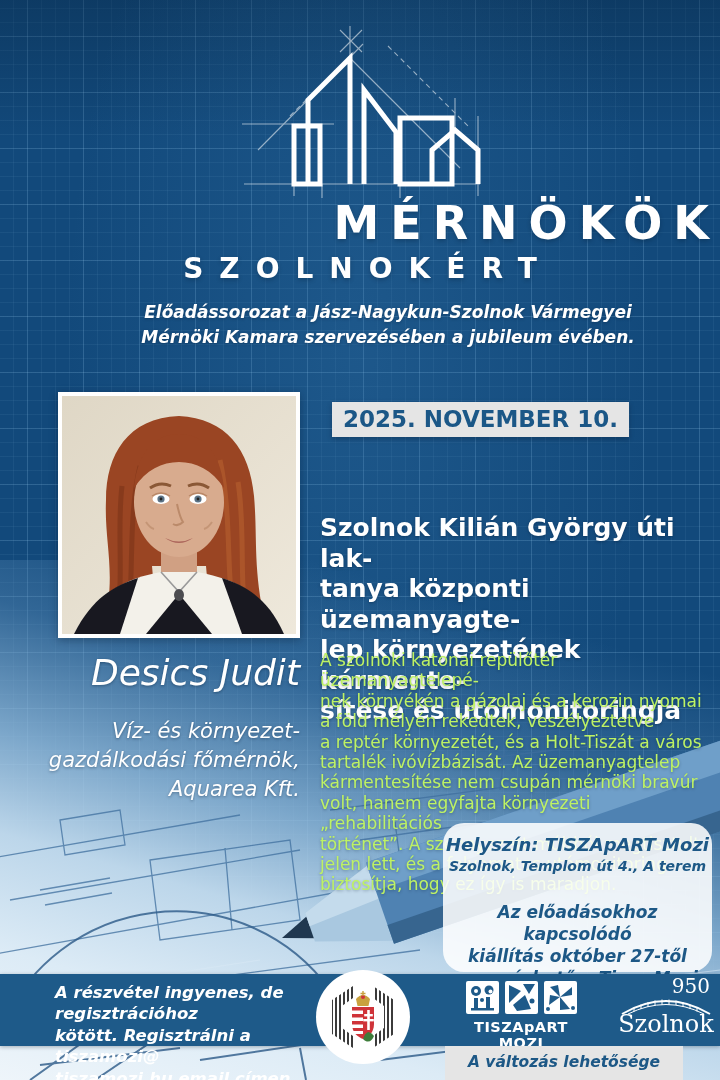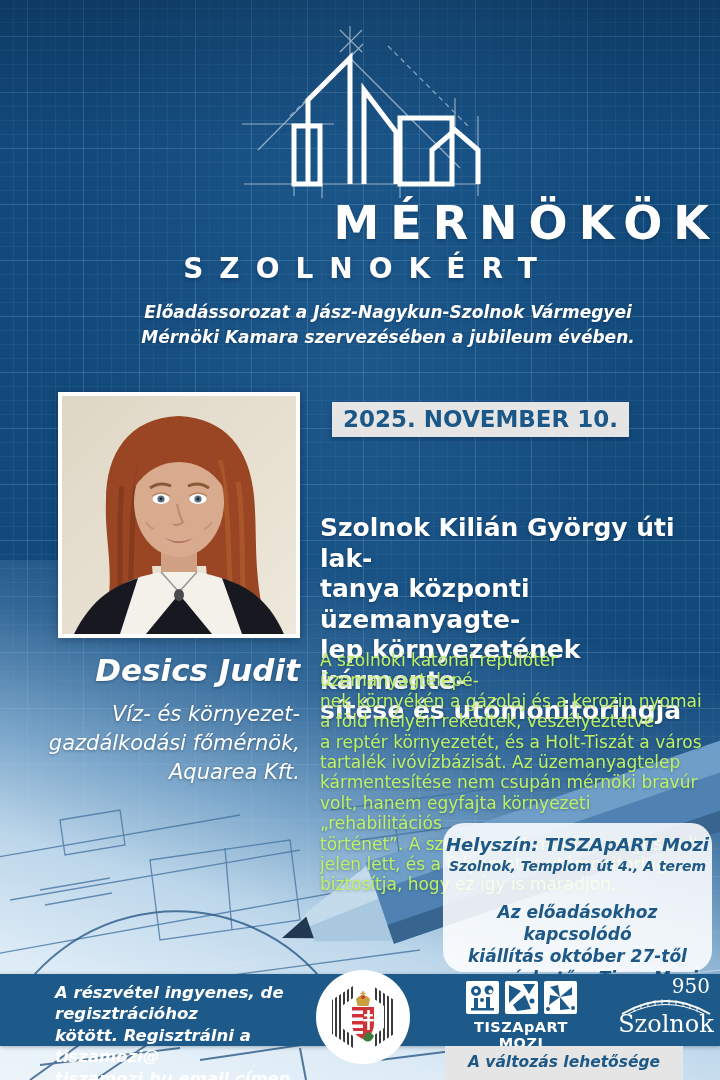--- a/index.html
+++ b/index.html
@@ -54,21 +54,21 @@
     position:absolute; left:58px; top:392px; width:242px; height:246px; z-index:2;
     background:#fff; padding:4px; box-sizing:border-box;
     box-shadow:0 2px 8px rgba(0,20,40,.35);
   }
   .photo-frame svg{display:block;width:100%;height:100%;}
   .speaker-block{
     position:absolute; left:10px; top:652px; width:290px; z-index:2;
     text-align:right; color:#fff; font-style:italic;
     text-shadow:0 1px 3px rgba(0,25,50,.4);
   }
-  .speaker-name{font-size:31px; font-weight:bold; margin-bottom:12px;}
+  .speaker-name{font-size:36px; font-weight:normal; margin-bottom:24px;}
   .speaker-role{font-size:21px; line-height:1.38; white-space:pre-line;}
   
   .badge{
     display:inline-block; background:#e5e5e5; color:#1B5787;
     font-size:23px; font-weight:bold; padding:4px 11px 5px;
     box-shadow:0 2px 5px rgba(0,20,40,.3);
     margin-left:12px;
   }
   .badge-date{position:absolute; left:320px; top:402px; z-index:2;}
   .badge-time{position:absolute; left:320px; top:440px; z-index:2;}

